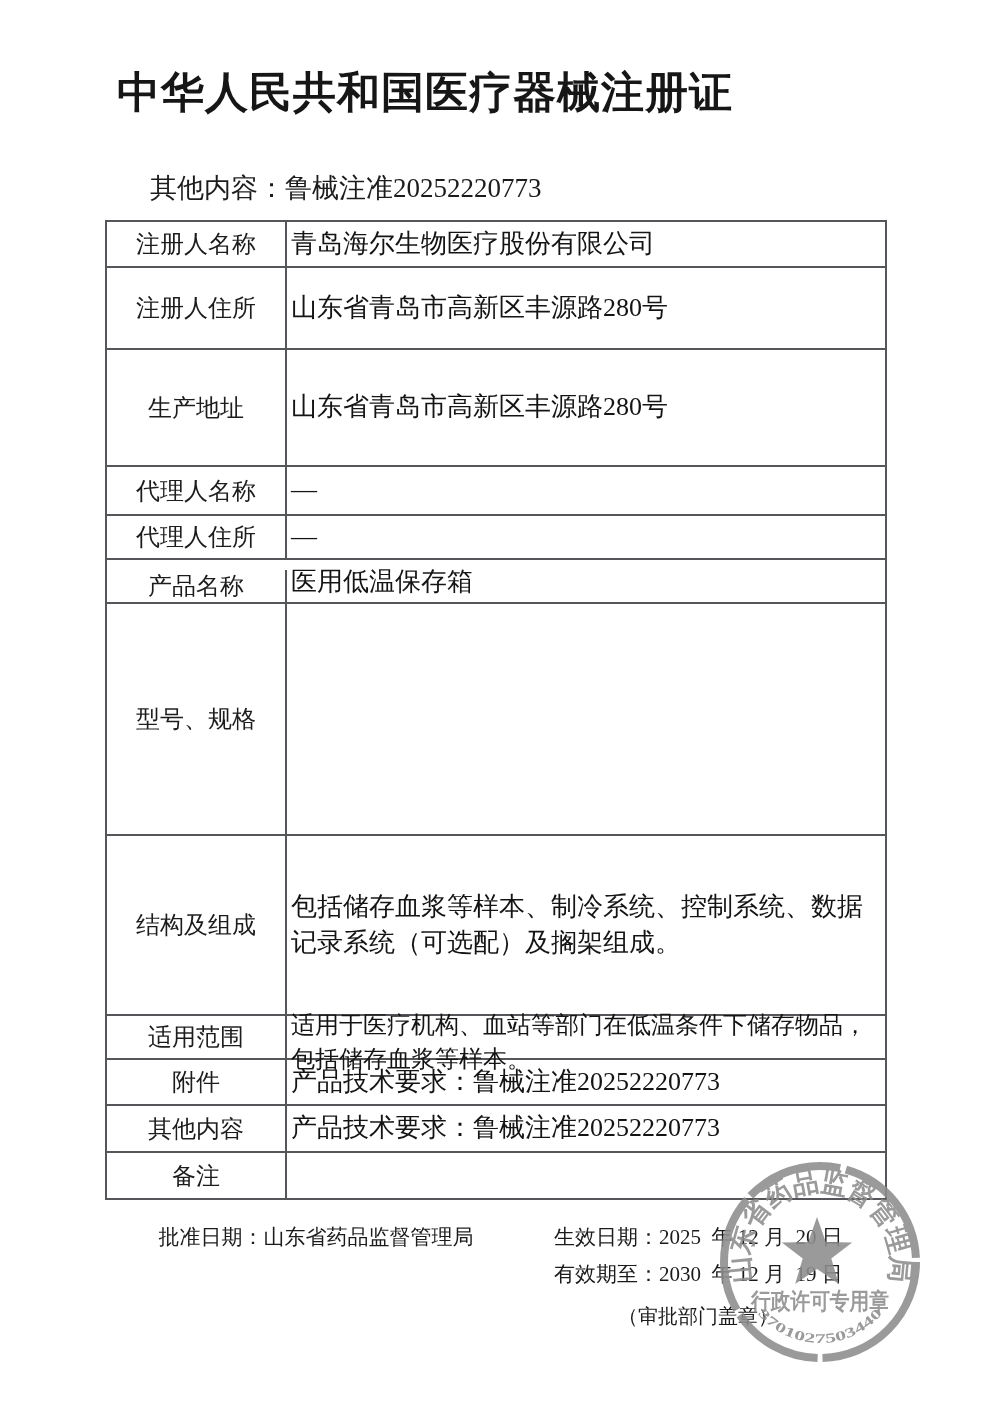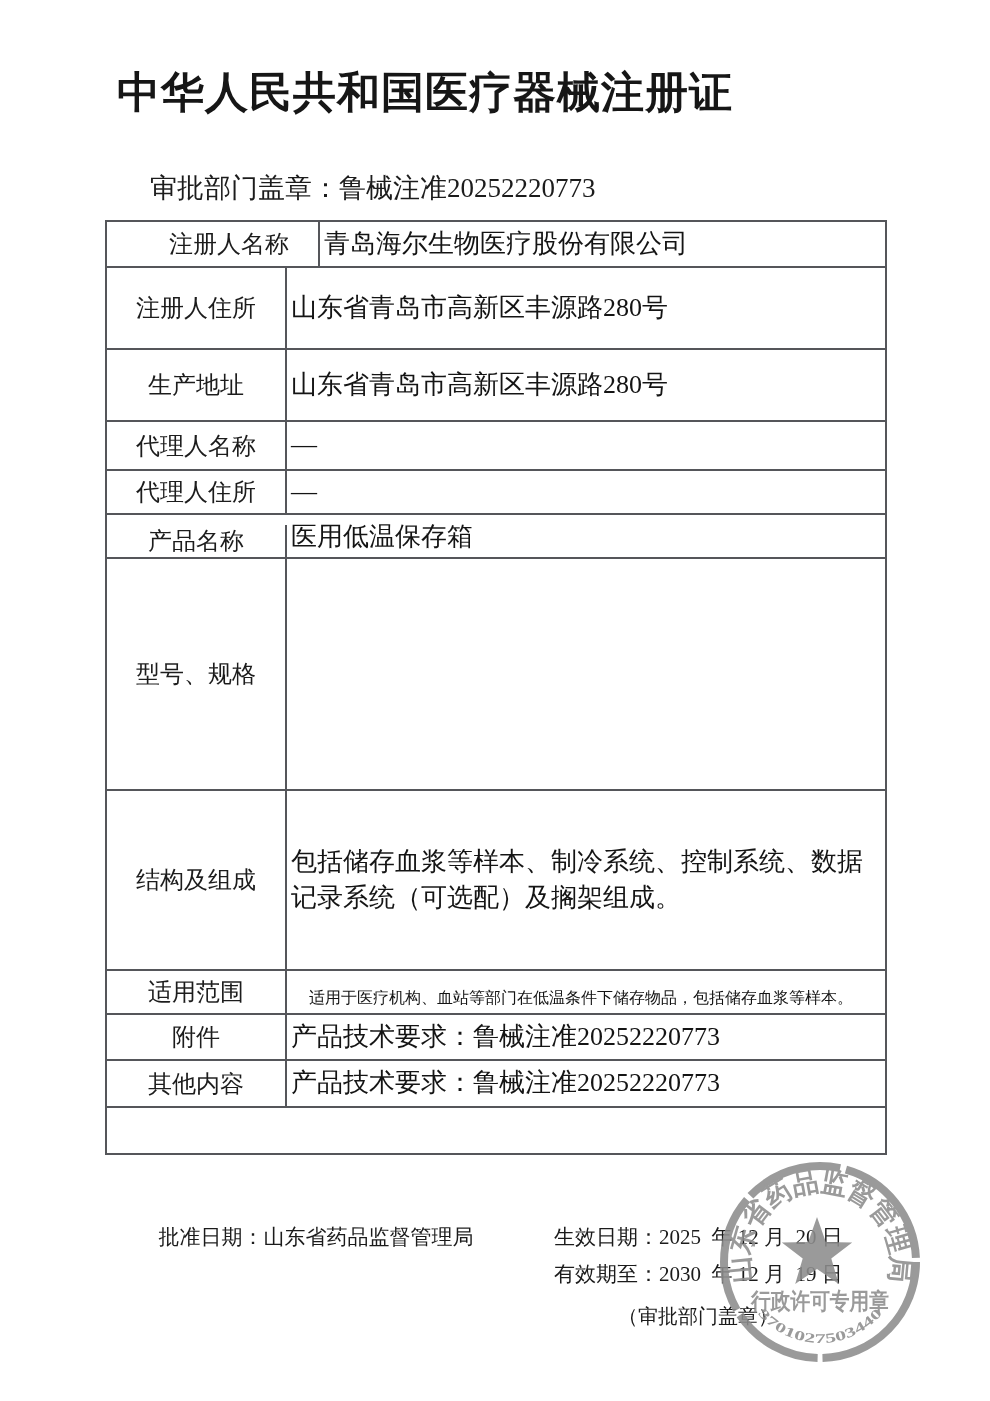--- a/index.html
+++ b/index.html
@@ -50,34 +50,34 @@
     text-align: center;
   }
   .val {
     flex: 1;
     display: flex; align-items: center;
     padding: 2px 10px 2px 4px;
     font-size: 26px;
     color: #141414;
     line-height: 1.4;
   }
-  .r1 { height: 46px; padding-left: 33px; }
+  .r1 { height: 46px; }
   .r2 { height: 82px; }
-  .r3 { height: 72px; }
+  .r3 { height: 117px; }
   .r4 { height: 49px; }
   .r5 { height: 44px; }
   .r6 { height: 44px; align-items: flex-end; }
   .r7 { height: 232px; }
   .r8 { height: 180px; }
   .r9 { height: 44px; }
   .r10 { height: 46px; }
   .r11 { height: 47px; }
   .r12 { height: 45px; }
   .r8 .val span { display: inline-block; max-width: 584px; }
-  .r9 .val { font-size: 16px; padding-left: 22px; margin-top: 12px; }
+  .r9 .val { font-size: 24px; padding-left: 4px; margin-top: 12px; }
 
   .footer-dept {
     position: absolute;
     top: 1198px; left: 148px;
     font-size: 21px;
     white-space: pre;
     color: #1b1b1b;
   }
   .dates {
     position: absolute;
@@ -101,21 +101,21 @@
     opacity: 0.88;
   }
   .stamp text { font-family: "Liberation Serif", "DejaVu Serif", serif; }
 </style>
 </head>
 <body>
 
 <div class="doc-title">中华人民共和国医疗器械注册证</div>
 
 <div class="cert-line">
-  <span>审批部门盖章：</span><span>鲁械注准20252220773</span>
+  <span>其他内容：</span><span>鲁械注准20252220773</span>
 </div>
 
 <div class="cert-table">
   <div class="row r1">
     <div class="lbl">注册人名称</div>
     <div class="val">青岛海尔生物医疗股份有限公司</div>
   </div>
   <div class="row r2">
     <div class="lbl">注册人住所</div>
     <div class="val">山东省青岛市高新区丰源路280号</div>
@@ -151,20 +151,21 @@
   </div>
   <div class="row r10">
     <div class="lbl">附件</div>
     <div class="val">产品技术要求：鲁械注准20252220773</div>
   </div>
   <div class="row r11">
     <div class="lbl">其他内容</div>
     <div class="val">产品技术要求：鲁械注准20252220773</div>
   </div>
   <div class="row r12">
+    <div class="lbl">备注</div>
     <div class="val"></div>
   </div>
 </div>
 
 <div class="footer-dept">
   <span>批准日期：</span><span>山东省药品监督管理局</span>
 </div>
 
 <div class="dates">
   <div class="date-line">

